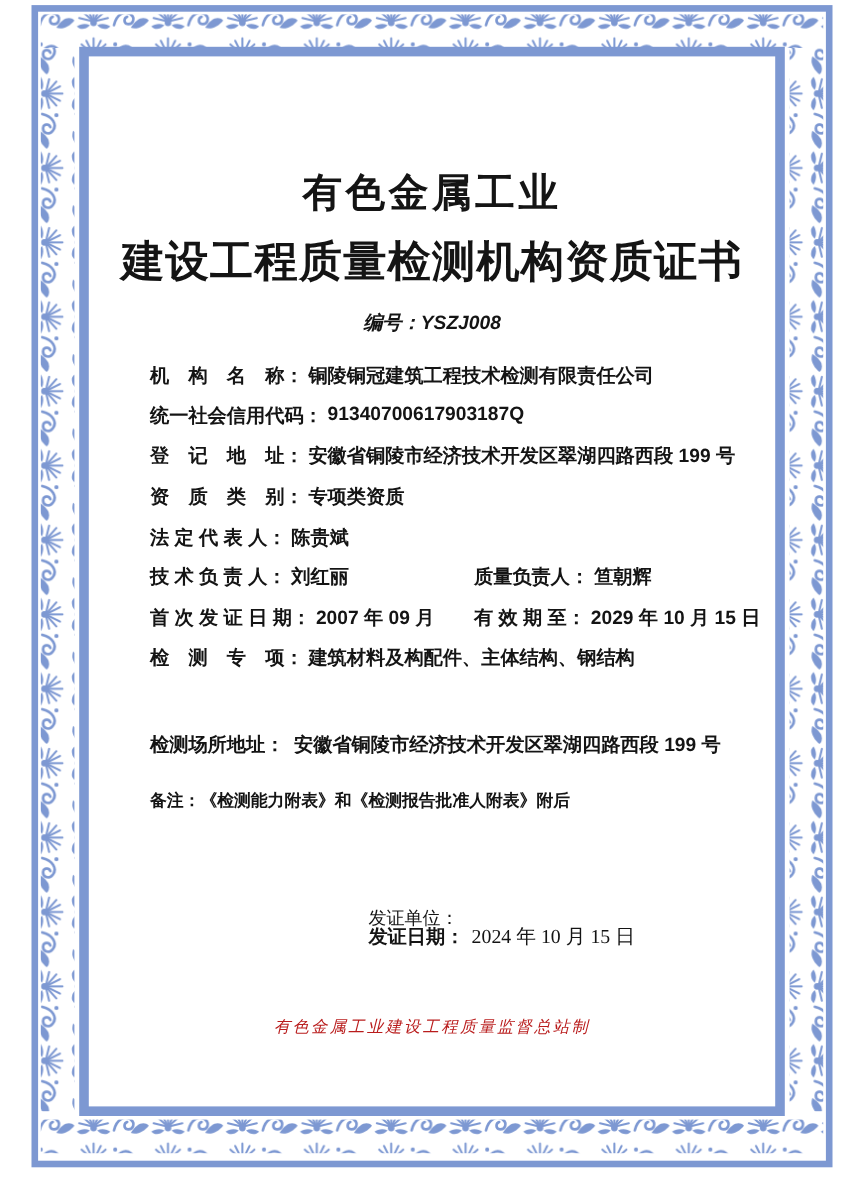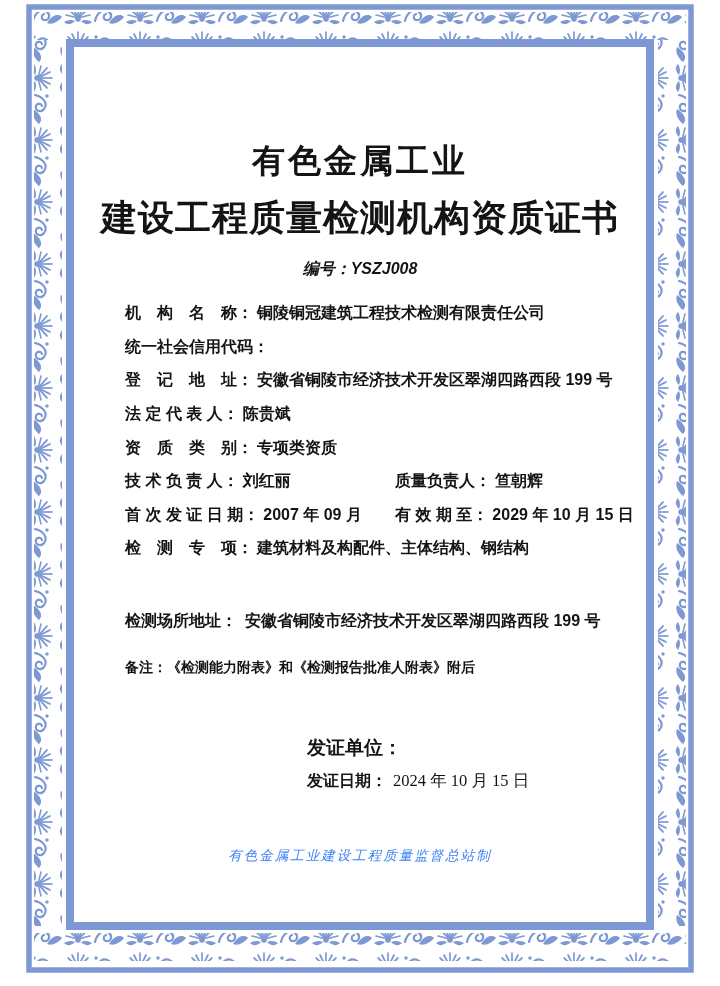--- a/index.html
+++ b/index.html
@@ -45,36 +45,36 @@
   .site-row {
     position: absolute; left: 125px; top: 590px;
     font-size: 16px; font-weight: 700; white-space: nowrap; margin-top: 21px;
   }
   .site-row .val { padding-left: 8px; }
   .remark-row {
     position: absolute; left: 125px; top: 659px;
     font-size: 14px; font-weight: 700; white-space: nowrap;
   }
   .issue-unit {
-    position: absolute; left: 307px; top: 735px;
-    font-size: 19px; font-weight: 700;
+    position: absolute; left: 307px; top: 756px;
+    font-size: 15px; font-weight: 400;
   }
   .issue-date {
     position: absolute; left: 307px; top: 770px;
     font-size: 16px; font-weight: 700; white-space: nowrap;
   }
   .date-serif {
     font-family: "Liberation Serif", "DejaVu Serif", serif;
     font-weight: 400; font-size: 16.5px; padding-left: 6px;
   }
   .footer-note {
     position: absolute; left: 0; right: 0; top: 847px;
     text-align: center; font-size: 13.5px; font-style: italic;
     font-family: "DejaVu Serif", "Liberation Serif", serif;
-    color: #3b82f6; letter-spacing: 2px; font-weight: 400;
+    color: #b91c1c; letter-spacing: 2px; font-weight: 400;
   }
 </style>
 </head>
 <body>
 
 <div class="page">
 
   <svg class="border-svg" width="720" height="986" viewBox="0 0 720 986" aria-hidden="true">
     <defs>
       <pattern id="ornH" width="62" height="28" patternUnits="userSpaceOnUse">
@@ -133,40 +133,41 @@
   <div class="fields">
       <div class="row">
         <span class="seg">
           <span class="lbl">机　构　名　称：</span>
           <span class="val">铜陵铜冠建筑工程技术检测有限责任公司</span>
         </span>
       </div>
       <div class="row">
         <span class="seg">
           <span class="lbl">统一社会信用代码：</span>
+          <span class="val">91340700617903187Q</span>
         </span>
       </div>
       <div class="row">
         <span class="seg">
           <span class="lbl">登　记　地　址：</span>
           <span class="val">安徽省铜陵市经济技术开发区翠湖四路西段 199 号</span>
         </span>
       </div>
       <div class="row">
         <span class="seg">
+          <span class="lbl">资　质　类　别：</span>
+          <span class="val">专项类资质</span>
+        </span>
+      </div>
+      <div class="row">
+        <span class="seg">
           <span class="lbl">法 定 代 表 人：</span>
           <span class="val">陈贵斌</span>
         </span>
       </div>
-      <div class="row">
-        <span class="seg">
-          <span class="lbl">资　质　类　别：</span>
-          <span class="val">专项类资质</span>
-        </span>
-      </div>
       <div class="row dual">
         <span class="seg">
           <span class="lbl">技 术 负 责 人：</span>
           <span class="val">刘红丽</span>
         </span>
         <span class="seg">
           <span class="lbl">质量负责人：</span>
           <span class="val">笪朝辉</span>
         </span>
       </div>

